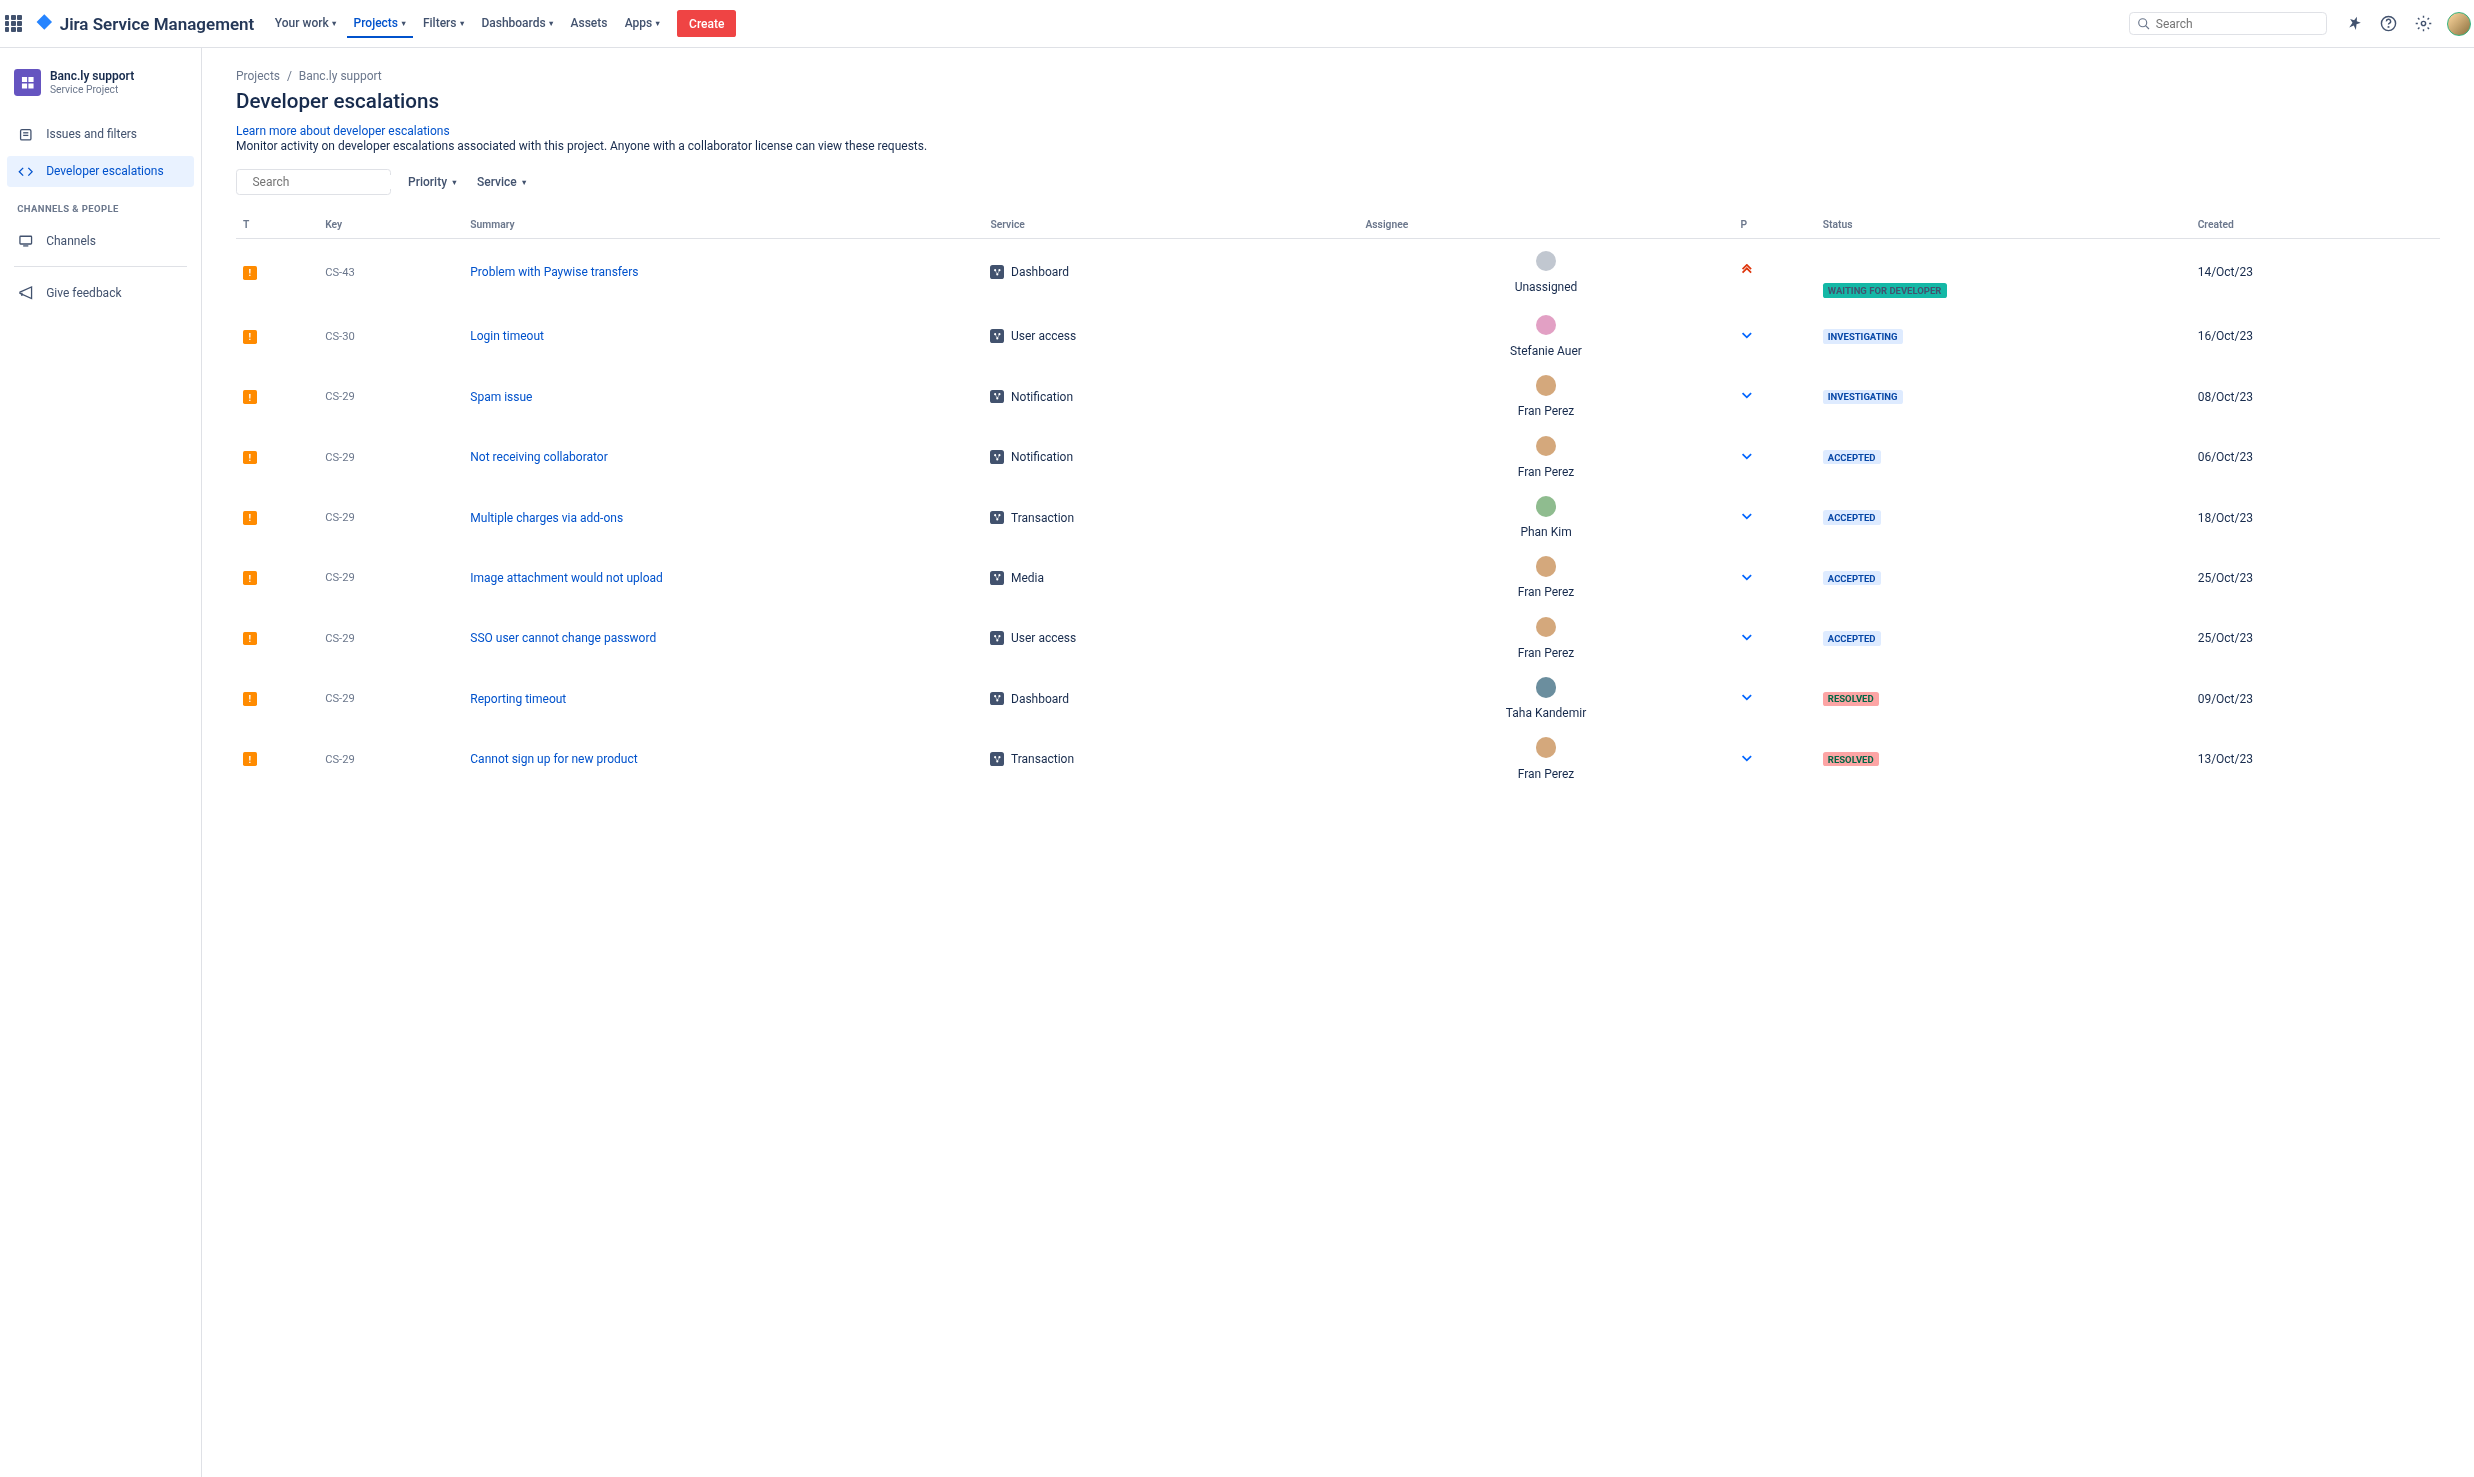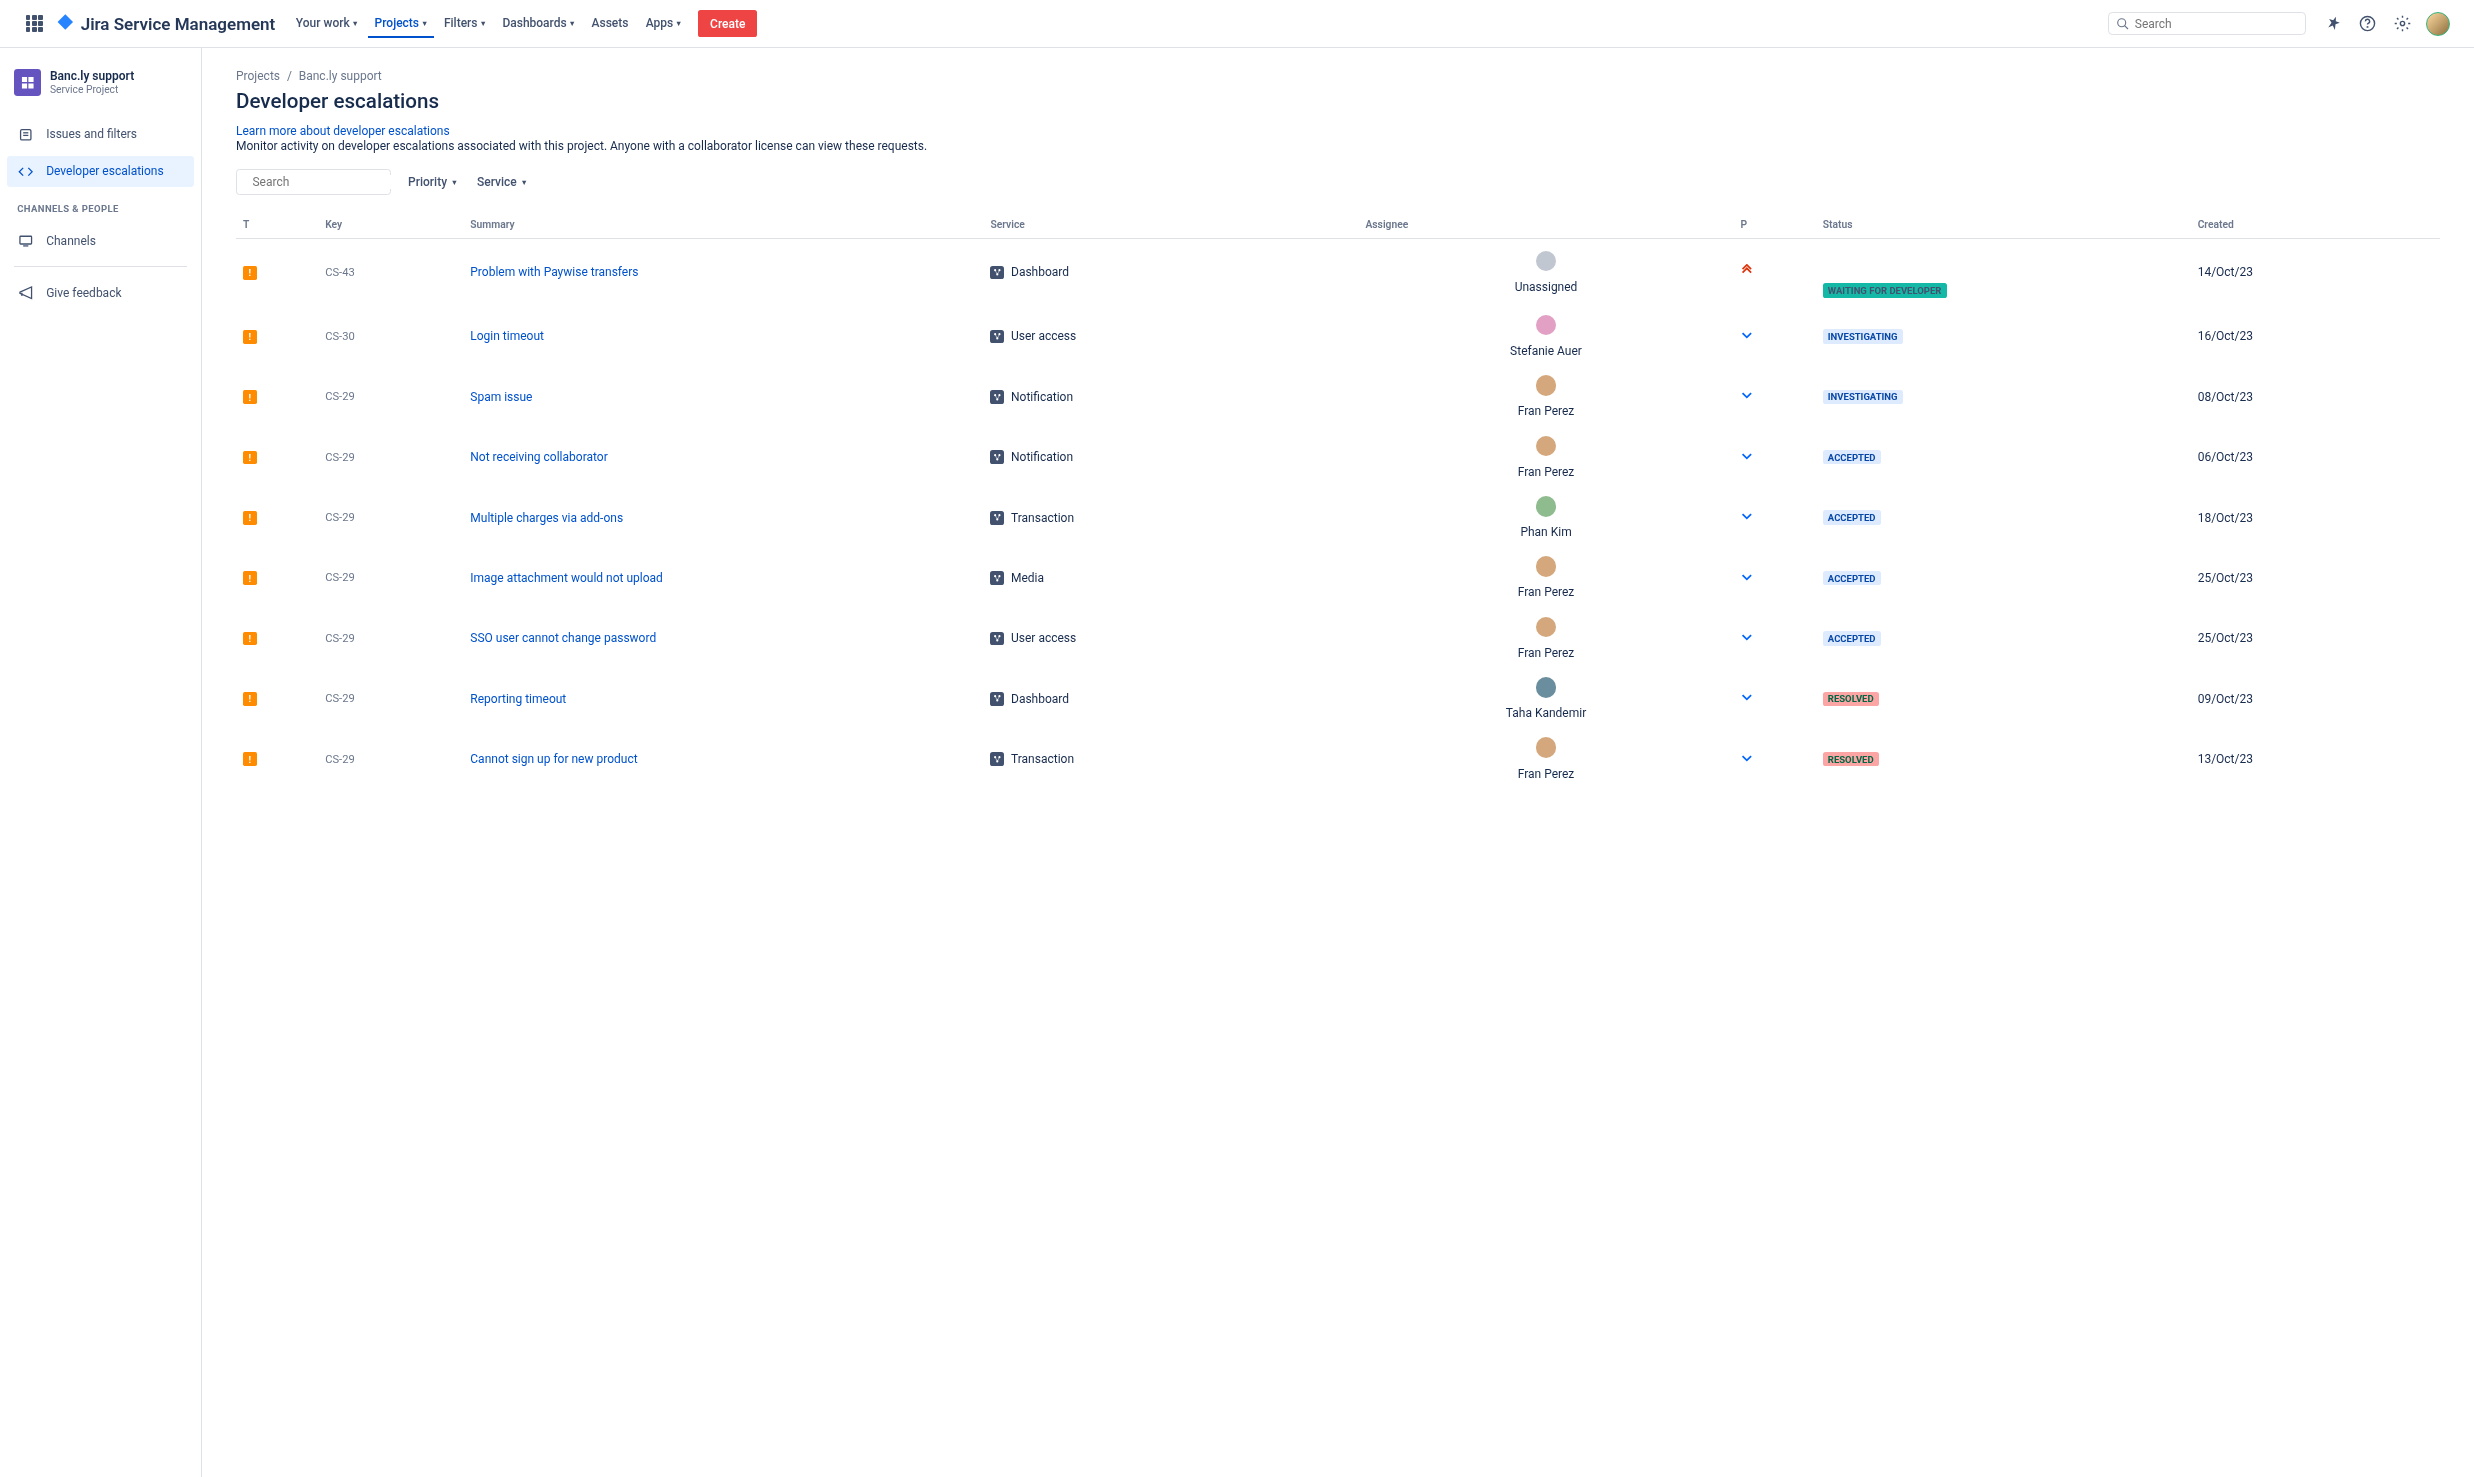--- a/index.html
+++ b/index.html
@@ -1,18 +1,18 @@
 <!DOCTYPE html>
 <html style="font-size:13.7px"><head>
 <meta charset="utf-8">
 <style>
 * { margin: 0; padding: 0; box-sizing: border-box; font-family: -apple-system, BlinkMacSystemFont, "Segoe UI", Roboto, sans-serif; }
 body { background: #fff; color: #172B4D; font-size: 12px; }
 
-.topbar { height: 48px; border-bottom: 0.9px solid #dfe1e6; display: flex; align-items: center; padding: 0 24px; gap: 3.4px; }
+.topbar { height: 48px; border-bottom: 0.9px solid #dfe1e6; display: flex; align-items: center; padding: 0 3px; gap: 3.4px; }
 .app-switcher { width: 20.6px; height: 20.6px; display: grid; grid-template-columns: repeat(3,1fr); grid-template-rows: repeat(3,1fr); gap: 1.7px; padding: 1.7px; cursor: pointer; margin-right: 6.9px; }
 .app-switcher span { background: #42526E; border-radius: 0.9px; }
 .logo { display: flex; align-items: center; gap: 5.2px; color: #253858; font-weight: 600; font-size: 17px; margin-right: 10.3px; }
 .logo svg { width: 20.6px; height: 20.6px; }
 .nav-items { display: flex; gap: 3.4px; }
 .nav-item { padding: 6.9px 6.9px; color: #42526E; font-weight: 500; display: flex; align-items: center; gap: 3.4px; cursor: pointer; border-bottom: 2.6px solid transparent; }
 .nav-item.active { color: #0052CC; border-bottom-color: #0052CC; }
 .chev { font-size: 8.6px; color: #42526E; }
 .create-btn { background: #ef4444; color: #fff; border: none; padding: 6.9px 12px; border-radius: 2.6px; font-weight: 500; font-size: 12px; cursor: pointer; margin-left: 6.9px; }
 .spacer { flex: 1; }
@@ -44,21 +44,21 @@
 .filter-search { display: flex; align-items: center; border: 1.7px solid #dfe1e6; border-radius: 3.4px; padding: 5.2px 8.6px; gap: 6.9px; width: 155px; }
 .filter-search input { border: none; outline: none; font-size: 12px; flex: 1; }
 .filter-dropdown { display: flex; align-items: center; gap: 5.2px; padding: 5.2px 3.4px; cursor: pointer; font-weight: 500; color: #42526E; }
 
 table { width: 100%; border-collapse: collapse; }
 th { text-align: left; font-weight: 600; font-size: 10.3px; color: #6B778C; padding: 6.9px 6.9px; border-bottom: 1.7px solid #dfe1e6; }
 td { padding: 8.6px 6.9px; vertical-align: middle; font-size: 12px; }
 .type-icon { width: 13.7px; height: 13.7px; background: #FF8B00; border-radius: 1.7px; display: inline-flex; align-items: center; justify-content: center; color: #fff; font-size: 9.5px; font-weight: bold; }
 .key-cell { color: #6B778C; font-size: 11.2px; }
 .summary-link { color: #0052CC; text-decoration: none; }
-.service-cell { display: flex; align-items: flex-end; gap: 6.9px; }
+.service-cell { display: flex; align-items: flex-start; gap: 6.9px; }
 .service-icon { width: 13.7px; height: 13.7px; background: #42526E; border-radius: 2.6px; display: inline-flex; align-items: center; justify-content: center; }
 .service-icon svg { width: 8.6px; height: 8.6px; fill: #fff; }
 .assignee-cell { display: flex; align-items: center; gap: 8.6px; flex-direction: column; }
 .assignee-avatar { width: 20.6px; height: 20.6px; border-radius: 50%; background: #ccc; display: inline-block; }
 .status-badge { display: inline-block; padding: 1.7px 5.2px; border-radius: 2.6px; font-size: 9.5px; font-weight: 700; }
 .status-default { background: #14b8a6; color: #42526E; margin-top: 36px; }
 .status-progress { background: #DEEBFF; color: #0747A6; }
 .status-done { background: #fca5a5; color: #006644; }
 
 .col-t { width: 34px; }

